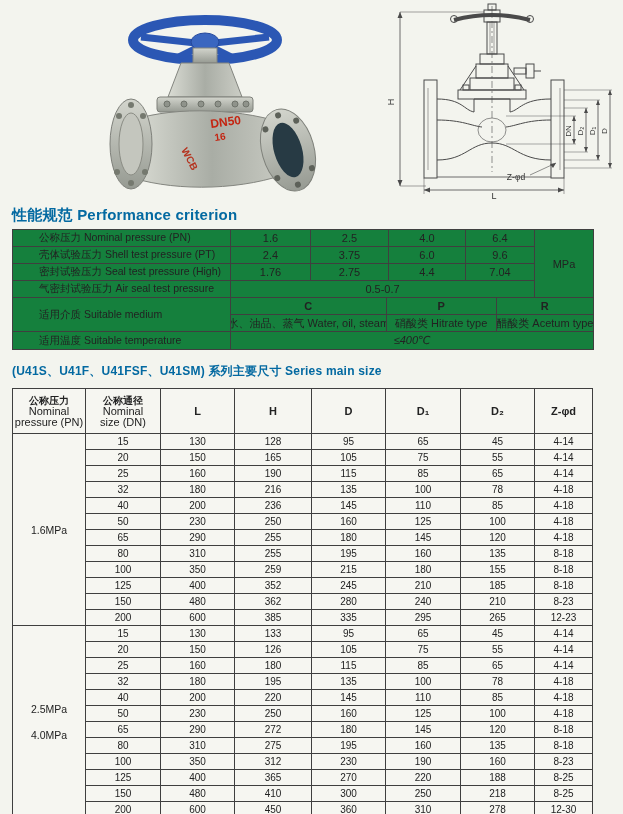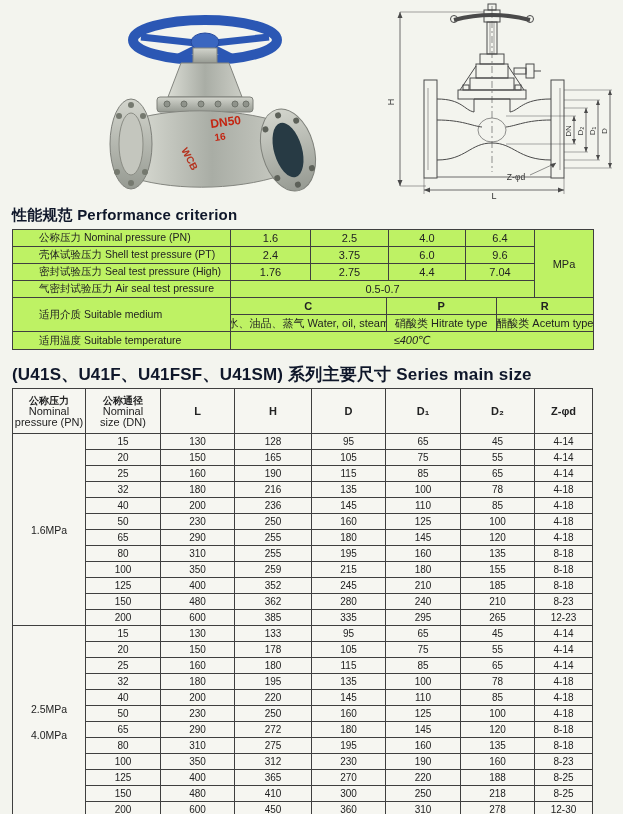--- a/index.html
+++ b/index.html
@@ -15,35 +15,35 @@
 
   
   .images{position:absolute;left:0;top:0;width:623px;height:200px;}
   .photo-wrap{position:absolute;left:95px;top:4px;width:230px;height:192px;}
   .drawing-wrap{position:absolute;left:370px;top:2px;width:250px;height:196px;}
   svg{display:block;}
 
   
   .sec-title{
     position:absolute;left:12px;
-    font-weight:bold;color:#0f172a;
+    font-weight:bold;color:#0369a1;
     letter-spacing:0.2px;
   }
   #title-performance{top:206px;font-size:15px;}
-  #title-mainsize{top:363px;font-size:17px;}
+  #title-mainsize{top:363px;font-size:12px;}
 
   
   .perf{
     position:absolute;left:12px;top:229px;
     width:580px;
     display:grid;
     grid-template-columns:218px 80px 78px 77px 69px 58px;
     grid-template-rows:repeat(7,17px);
     border:1.5px solid #3f3f3f;
-    background:#bef264;
+    background:#15803d;
     font-size:11px;
   }
   .perf .cell{
     border-right:1px solid #3f3f3f;
     border-bottom:1px solid #3f3f3f;
     display:flex;align-items:center;justify-content:center;
     overflow:hidden;white-space:nowrap;
   }
   .perf .lbl{justify-content:flex-start;padding-left:26px;font-size:10.5px;}
   .perf .last-col{border-right:none;}
@@ -474,21 +474,21 @@
           <td>130</td>
           <td>133</td>
           <td>95</td>
           <td>65</td>
           <td>45</td>
           <td>4-14</td>
         </tr>
         <tr>
           <td>20</td>
           <td>150</td>
-          <td>178</td>
+          <td>126</td>
           <td>105</td>
           <td>75</td>
           <td>55</td>
           <td>4-14</td>
         </tr>
         <tr>
           <td>25</td>
           <td>160</td>
           <td>180</td>
           <td>115</td>

